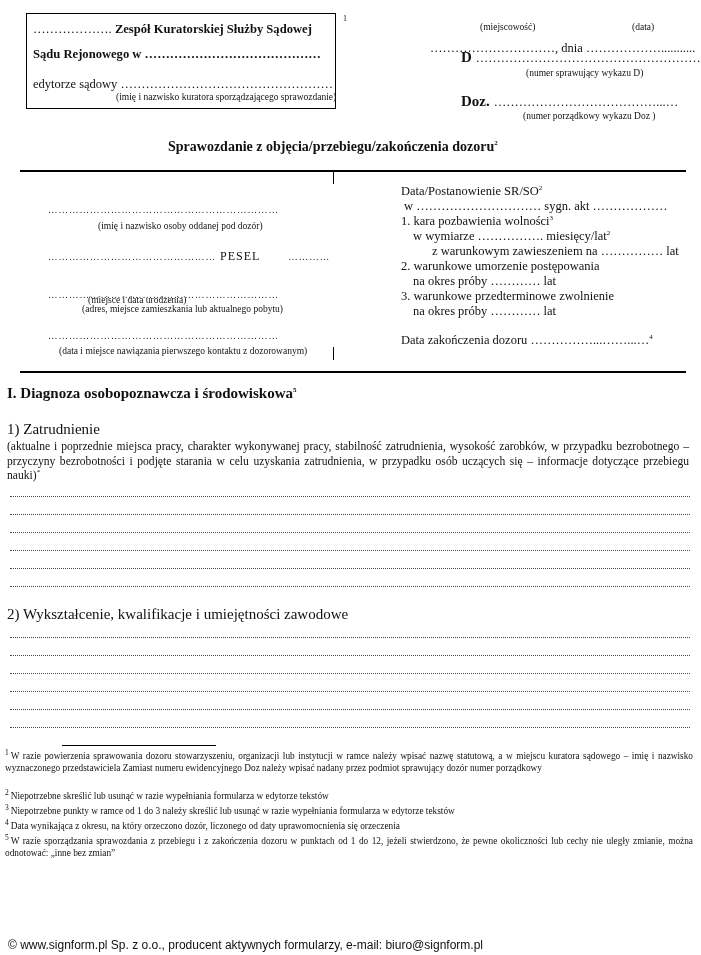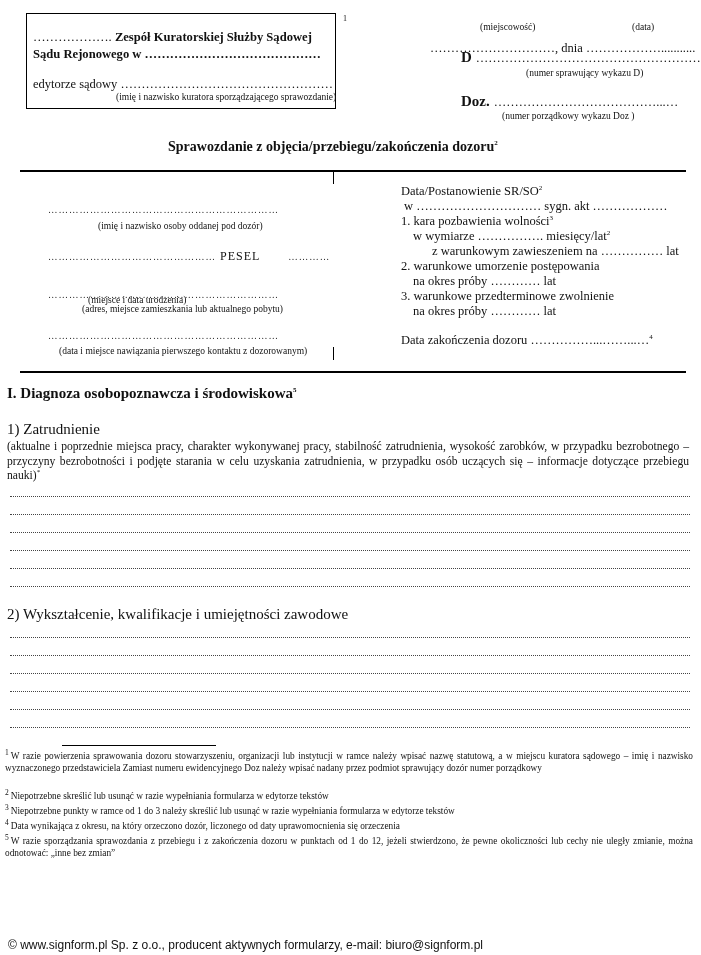--- a/index.html
+++ b/index.html
@@ -26,21 +26,21 @@
   #fn-rule { left:62px; top:745px; width:154px; height:1px; background:#000; }
   .fn { position:absolute; left:5px; font-size:9.3px; line-height:11.5px; white-space:normal; width:688px; text-align:justify; }
   .fn .num { font-size:7.5px; position:relative; top:-4px; margin-right:2px; }
   .fn .body { }
   #copyright { left:8px; top:938px; font-family:"Liberation Sans", sans-serif; font-size:12px; }
 </style>
 </head>
 <body>
 
 <div id="court-box" class="abs"></div>
-<div class="abs" style="left:33px;top:22px;font-size:12.6px;margin-top:8px;">
+<div class="abs" style="left:33px;top:22px;font-size:12.6px;">
   <span>……………….</span>
   <span class="bold">Zespół Kuratorskiej Służby Sądowej</span>
 </div>
 <div class="abs bold" style="left:33px;top:47px;font-size:12.6px;">Sądu Rejonowego w ……………………………………</div>
 <div class="abs txt" style="left:33px;top:77px;">edytorze sądowy ……………………………………………</div>
 <div class="abs small" style="left:92px;top:92px;">(imię i nazwisko kuratora sporządzającego sprawozdanie)</div>
 <div class="abs" style="left:343px;top:14px;font-size:8px;">1</div>
 
 <div class="abs txt" style="left:430px;top:5px;margin-top:36px;">…………………………, dnia ………………...........</div>
 <div class="abs small" style="left:456px;top:22px;">(miejscowość)</div>
@@ -49,21 +49,21 @@
 <div class="abs" style="left:461px;top:48px;">
   <span class="bold" style="font-size:15px;">D</span>
   <span class="txt">………………………………………………</span>
 </div>
 <div class="abs small" style="left:502px;top:68px;">(numer sprawujący wykazu D)</div>
 
 <div class="abs" style="left:461px;top:92px;">
   <span class="bold" style="font-size:15px;">Doz.</span>
   <span class="txt">…………………………………...…</span>
 </div>
-<div class="abs small" style="left:478px;top:111px;text-align:right;">(numer porządkowy wykazu Doz )</div>
+<div class="abs small" style="left:499px;top:111px;text-align:right;">(numer porządkowy wykazu Doz )</div>
 
 <div class="abs bold" style="left:168px;top:139px;font-size:14px;">
   <span>Sprawozdanie z objęcia/przebiegu/zakończenia dozoru</span><sup>2</sup>
 </div>
 
 <div id="hr-top" class="abs"></div>
 <div class="vtick" style="left:333px;top:172px;height:12px;"></div>
 <div class="vtick" style="left:333px;top:347px;height:13px;"></div>
 
 <div class="abs small" style="left:24px;top:205px;letter-spacing:1px;">…………………………………………………………</div>

